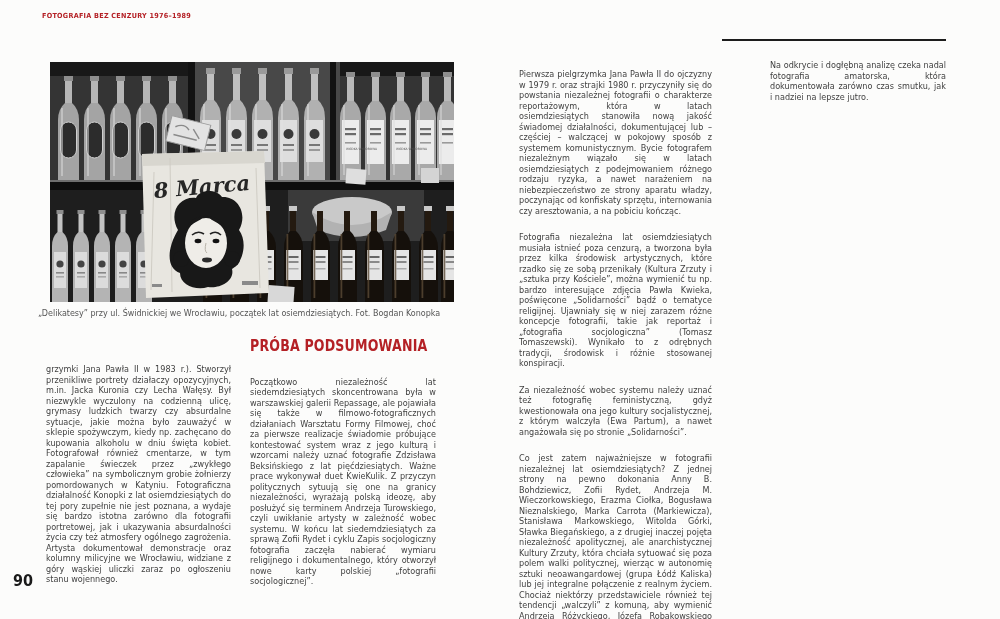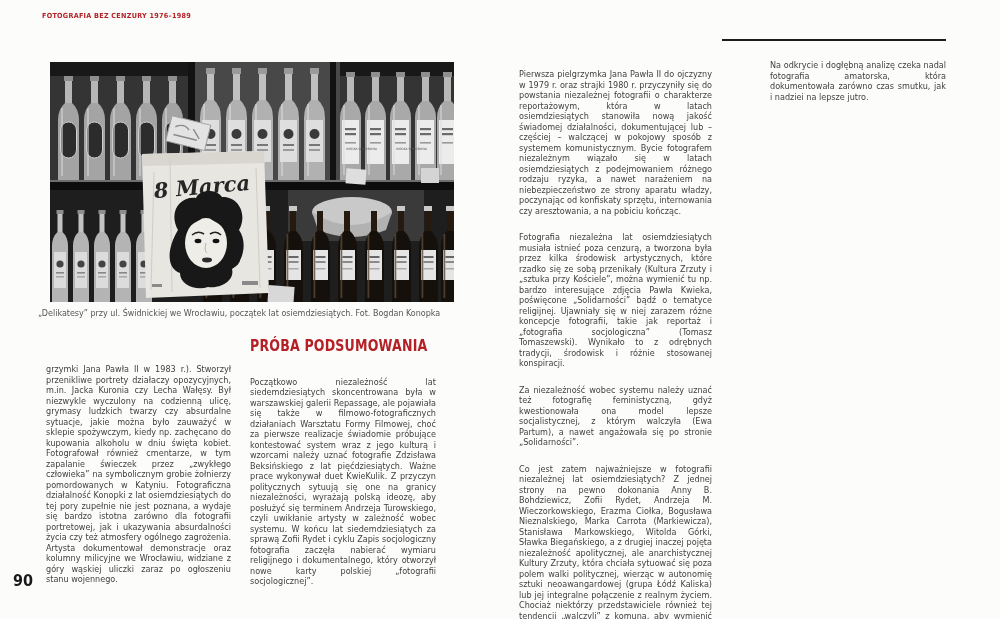--- a/index.html
+++ b/index.html
@@ -212,21 +212,21 @@
 <div class="abs col col-l2">
   <h2 class="section-heading">Próba podsumowania</h2>
   <p>Początkowo niezależność lat siedemdziesiątych skoncentrowana była w warszawskiej galerii Repassage, ale pojawiała się także w filmowo-fotograficznych działaniach Warsztatu Formy Filmowej, choć za pierwsze realizacje świadomie próbujące kontestować system wraz z jego kulturą i wzorcami należy uznać fotografie Zdzisława Beksińskiego z lat pięćdziesiątych. Ważne prace wykonywał duet KwieKulik. Z przyczyn politycznych sytuują się one na granicy niezależności, wyrażają polską ideozę, aby posłużyć się terminem Andrzeja Turowskiego, czyli uwikłanie artysty w zależność wobec systemu. W końcu lat siedemdziesiątych za sprawą Zofii Rydet i cyklu Zapis socjologiczny fotografia zaczęła nabierać wymiaru religijnego i dokumentalnego, który otworzył nowe karty polskiej „fotografii socjologicznej”.</p>
 </div>
 
 <div class="abs toprule"></div>
 
 <div class="abs col col-r1">
   <p>Pierwsza pielgrzymka Jana Pawła II do ojczyzny w 1979 r. oraz strajki 1980 r. przyczyniły się do powstania niezależnej fotografii o charakterze reportażowym, która w latach osiemdziesiątych stanowiła nową jakość świadomej działalności, dokumentującej lub – częściej – walczącej w pokojowy sposób z systemem komunistycznym. Bycie fotografem niezależnym wiązało się w latach osiemdziesiątych z podejmowaniem różnego rodzaju ryzyka, a nawet narażeniem na niebezpieczeństwo ze strony aparatu władzy, poczynając od konfiskaty sprzętu, internowania czy aresztowania, a na pobiciu kończąc.</p>
   <p>Fotografia niezależna lat osiemdziesiątych musiała istnieć poza cenzurą, a tworzona była przez kilka środowisk artystycznych, które rzadko się ze sobą przenikały (Kultura Zrzuty i „sztuka przy Kościele”, można wymienić tu np. bardzo interesujące zdjęcia Pawła Kwieka, poświęcone „Solidarności” bądź o tematyce religijnej. Ujawniały się w niej zarazem różne koncepcje fotografii, takie jak reportaż i „fotografia socjologiczna” (Tomasz Tomaszewski). Wynikało to z odrębnych tradycji, środowisk i różnie stosowanej konspiracji.</p>
-  <p>Za niezależność wobec systemu należy uznać też fotografię feministyczną, gdyż kwestionowała ona model lepsze socjalistycznej, z którym walczyła (Ewa Partum), a nawet angażowała się po stronie „Solidarności”.</p>
+  <p>Za niezależność wobec systemu należy uznać też fotografię feministyczną, gdyż kwestionowała ona jego kultury socjalistycznej, z którym walczyła (Ewa Partum), a nawet angażowała się po stronie „Solidarności”.</p>
   <p>Co jest zatem najważniejsze w fotografii niezależnej lat osiemdziesiątych? Z jednej strony na pewno dokonania Anny B. Bohdziewicz, Zofii Rydet, Andrzeja M. Wieczorkowskiego, Erazma Ciołka, Bogusława Nieznalskiego, Marka Carrota (Markiewicza), Stanisława Markowskiego, Witolda Górki, Sławka Biegańskiego, a z drugiej inaczej pojęta niezależność apolitycznej, ale anarchistycznej Kultury Zrzuty, która chciała sytuować się poza polem walki politycznej, wierząc w autonomię sztuki neoawangardowej (grupa Łódź Kaliska) lub jej integralne połączenie z realnym życiem. Chociaż niektórzy przedstawiciele również tej tendencji „walczyli” z komuną, aby wymienić Andrzeja Różyckiego, Józefa Robakowskiego czy Zygmunta Rytkę.</p>
 </div>
 
 <div class="abs col col-r2">
   <p>Na odkrycie i dogłębną analizę czeka nadal fotografia amatorska, która dokumentowała zarówno czas smutku, jak i nadziei na lepsze jutro.</p>
 </div>
 
 <div class="abs pageno">90</div>
 
 </body></html>

